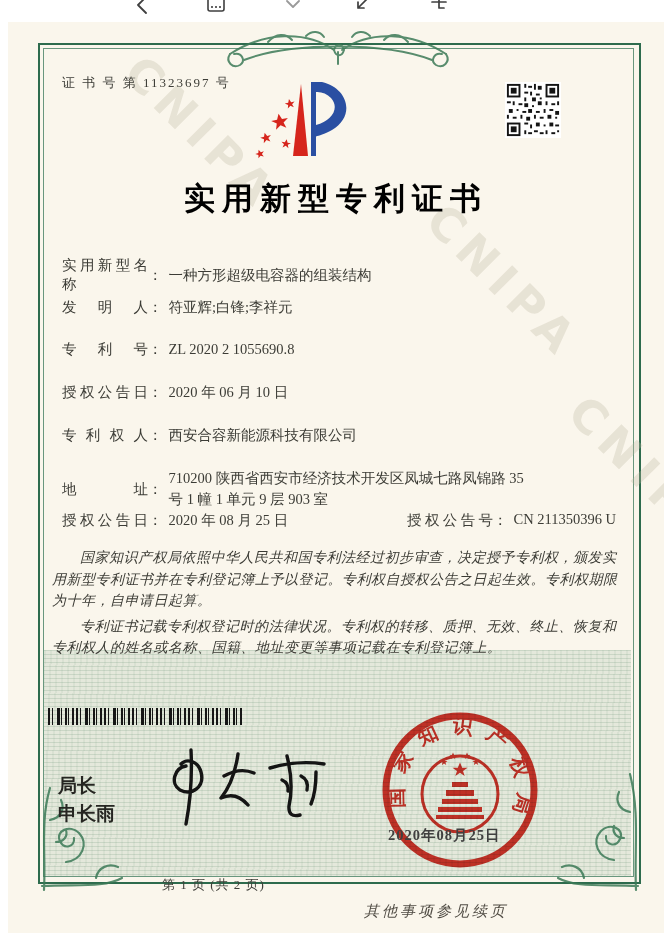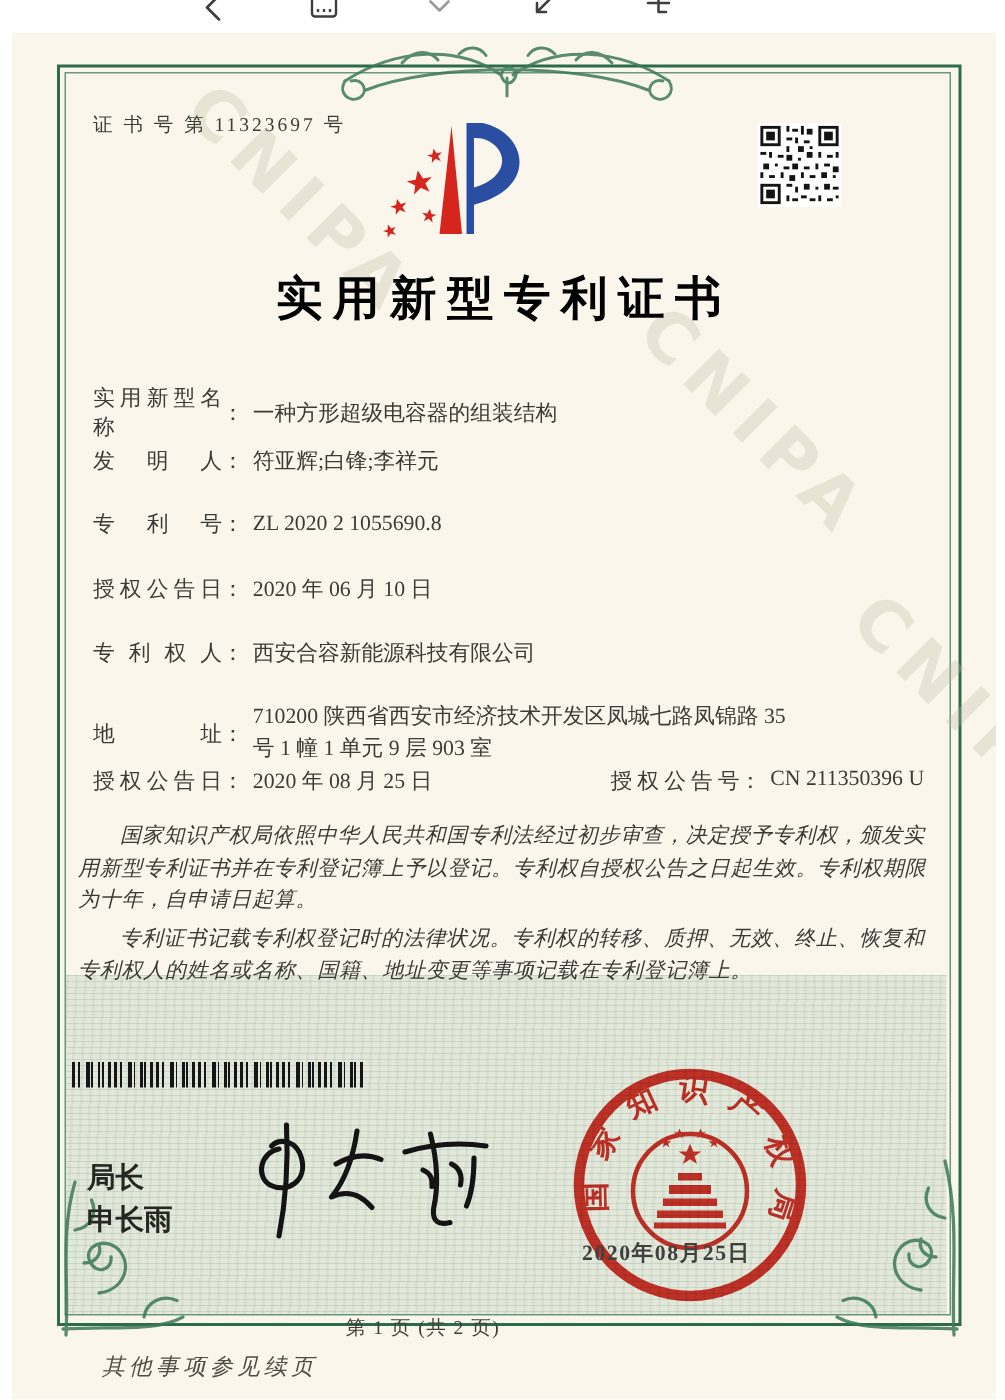--- a/index.html
+++ b/index.html
@@ -40,23 +40,23 @@
   .barcode{position:absolute;left:40px;top:686px;width:196px;height:17px;z-index:5;
      background:repeating-linear-gradient(90deg,#161616 0 2px,rgba(0,0,0,0) 2px 4px,#161616 4px 5px,rgba(0,0,0,0) 5px 9px,
      #161616 9px 12px,rgba(0,0,0,0) 12px 13px,#161616 13px 14px,rgba(0,0,0,0) 14px 17px,#161616 17px 19px,
      rgba(0,0,0,0) 19px 20px,#161616 20px 21px,rgba(0,0,0,0) 21px 24px,#161616 24px 26px,rgba(0,0,0,0) 26px 28px);}
   .signer{position:absolute;left:50px;top:750px;z-index:5;font-family:"Liberation Sans",sans-serif;
      font-weight:bold;font-size:19px;color:#26262        2;line-height:28px;color:#262622;}
   .signature{position:absolute;left:150px;top:722px;z-index:6;}
   .seal{position:absolute;left:372px;top:688px;z-index:7;mix-blend-mode:multiply;opacity:.94;}
   .seal-date{position:absolute;left:380px;top:804px;width:160px;text-align:left;z-index:8;
      font-size:14.5px;font-weight:bold;color:#404040;letter-spacing:1px;}
-  .page-info{position:absolute;left:154px;top:854px;width:240px;text-align:center;font-size:13px;
+  .page-info{position:absolute;left:154px;top:854px;width:240px;font-size:13px;
      color:#3f3f39;letter-spacing:1px;z-index:5;}
-  .continuation{position:absolute;left:60px;top:880px;width:440px;text-align:left;font-size:15px;
+  .continuation{position:absolute;left:60px;top:880px;width:440px;text-align:right;font-size:15px;
      font-style:italic;color:#514d45;letter-spacing:3px;z-index:5;}
 </style>
 </head>
 <body>
 
 <div class="screen">
 
   <div class="toolbar">
     <span class="ticon" style="left:132px">
       <svg viewBox="0 0 22 22" fill="none" stroke="currentColor" stroke-width="1.8" stroke-linecap="round" stroke-linejoin="round">

